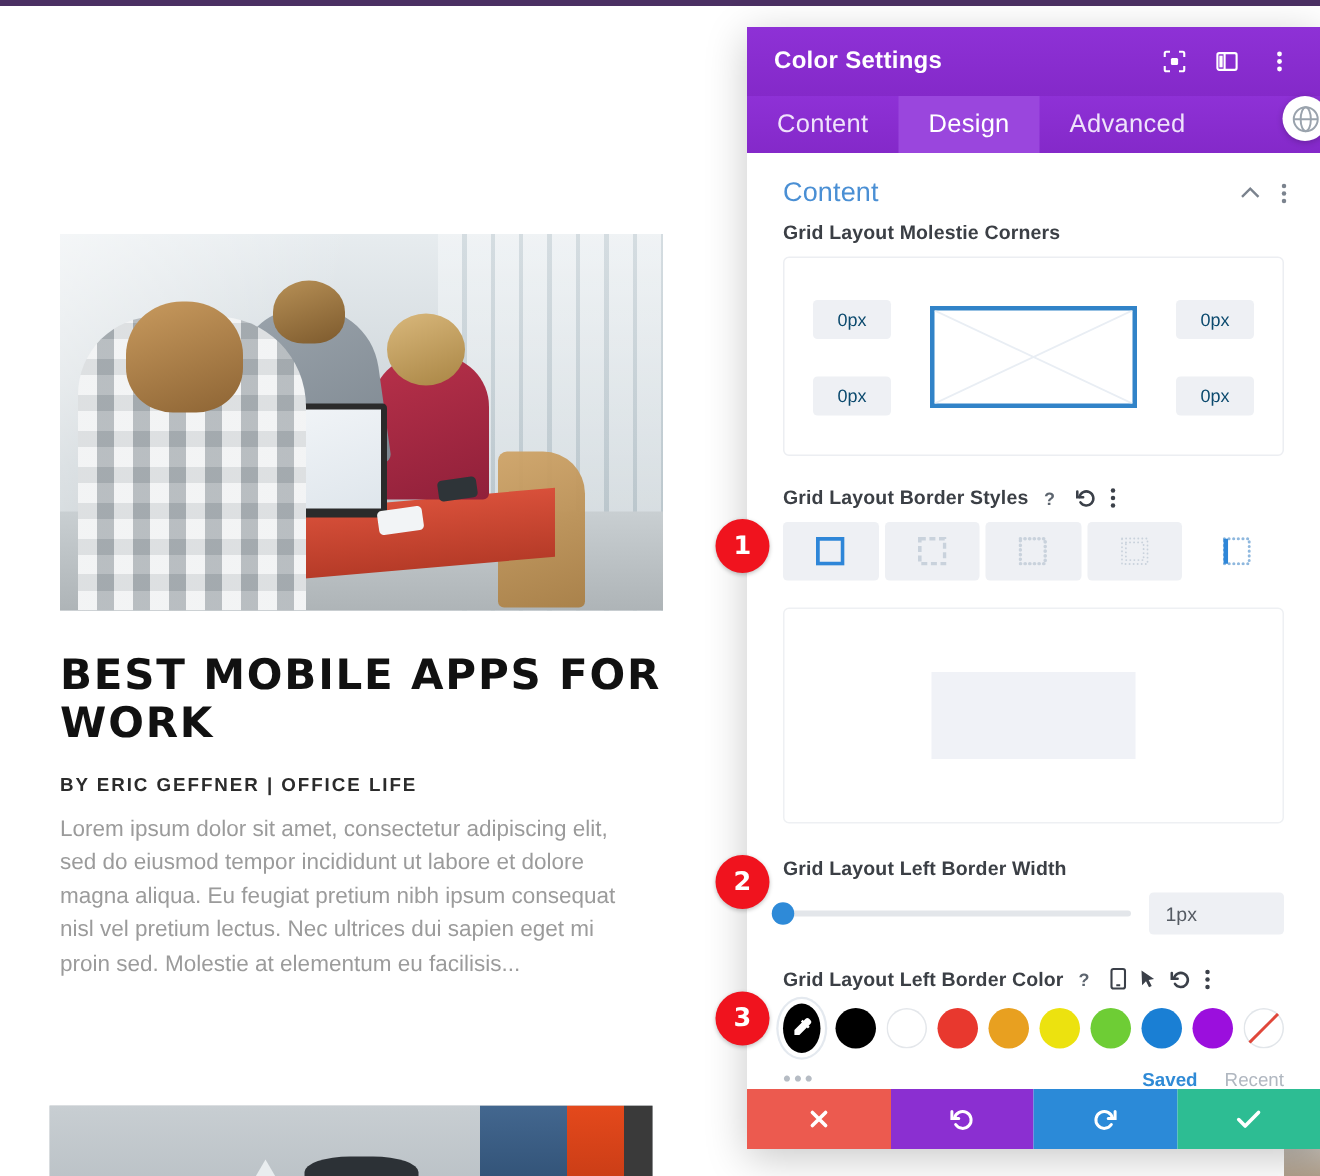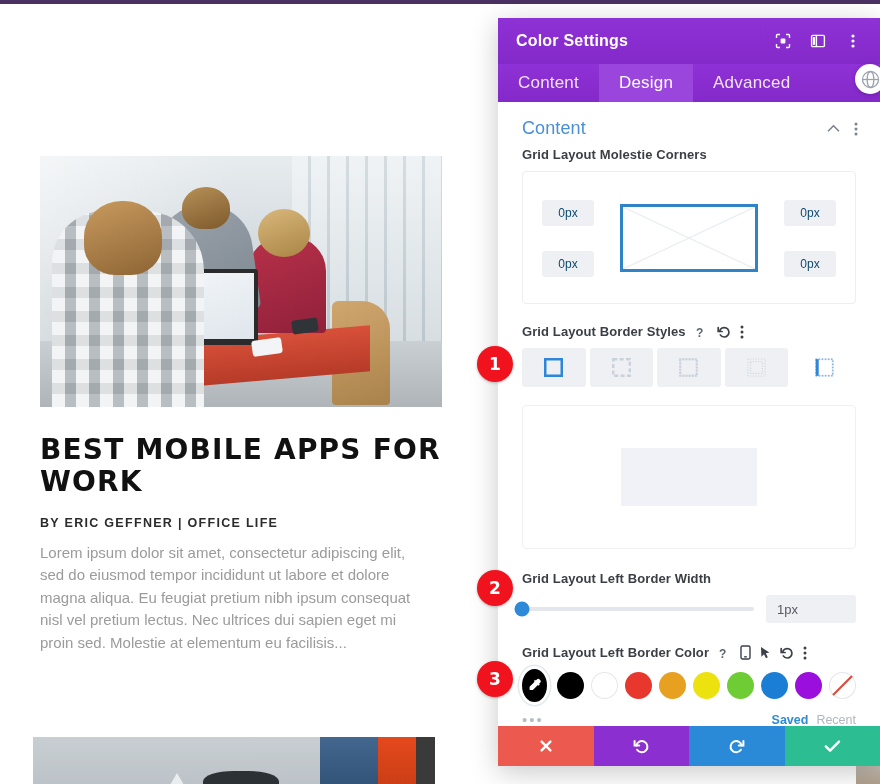--- a/index.html
+++ b/index.html
@@ -268,21 +268,21 @@
   .sw-white { background:#fff; box-shadow: inset 0 0 0 1px #e4e7eb; }
   .sw-none {
     background:#fff; box-shadow: inset 0 0 0 1px #e2e6ea; position:relative; overflow:hidden;
   }
   .sw-none::after{
     content:""; position:absolute; left:-4px; top:12px; width:36px; height:2px;
     background:#e0473a; transform:rotate(-45deg);
   }
   .sw-footer { display:flex; align-items:center; padding:0 24px; }
   .dots { color:#b6bcc4; font-size:15px; letter-spacing:2px; flex:1; }
-  .saved { color:#2f8ad6; font-size:12.5px; font-weight:700; margin-right:8px; cursor:pointer; }
+  .saved { color:#2f8ad6; font-size:12.5px; font-weight:700; margin-right:18px; cursor:pointer; }
   .recent { color:#b0b7c0; font-size:12.5px; cursor:pointer; }
 
   
   .modal-footer { display:flex; height:40px; flex:0 0 auto; }
   .act { flex:1; display:flex; align-items:center; justify-content:center; cursor:pointer; color:#fff; }
   .act-cancel { background:#ec5a4f; }
   .act-undo { background:#8b2fd1; }
   .act-redo { background:#2b8ad8; }
   .act-save { background:#2dbd93; }
 

